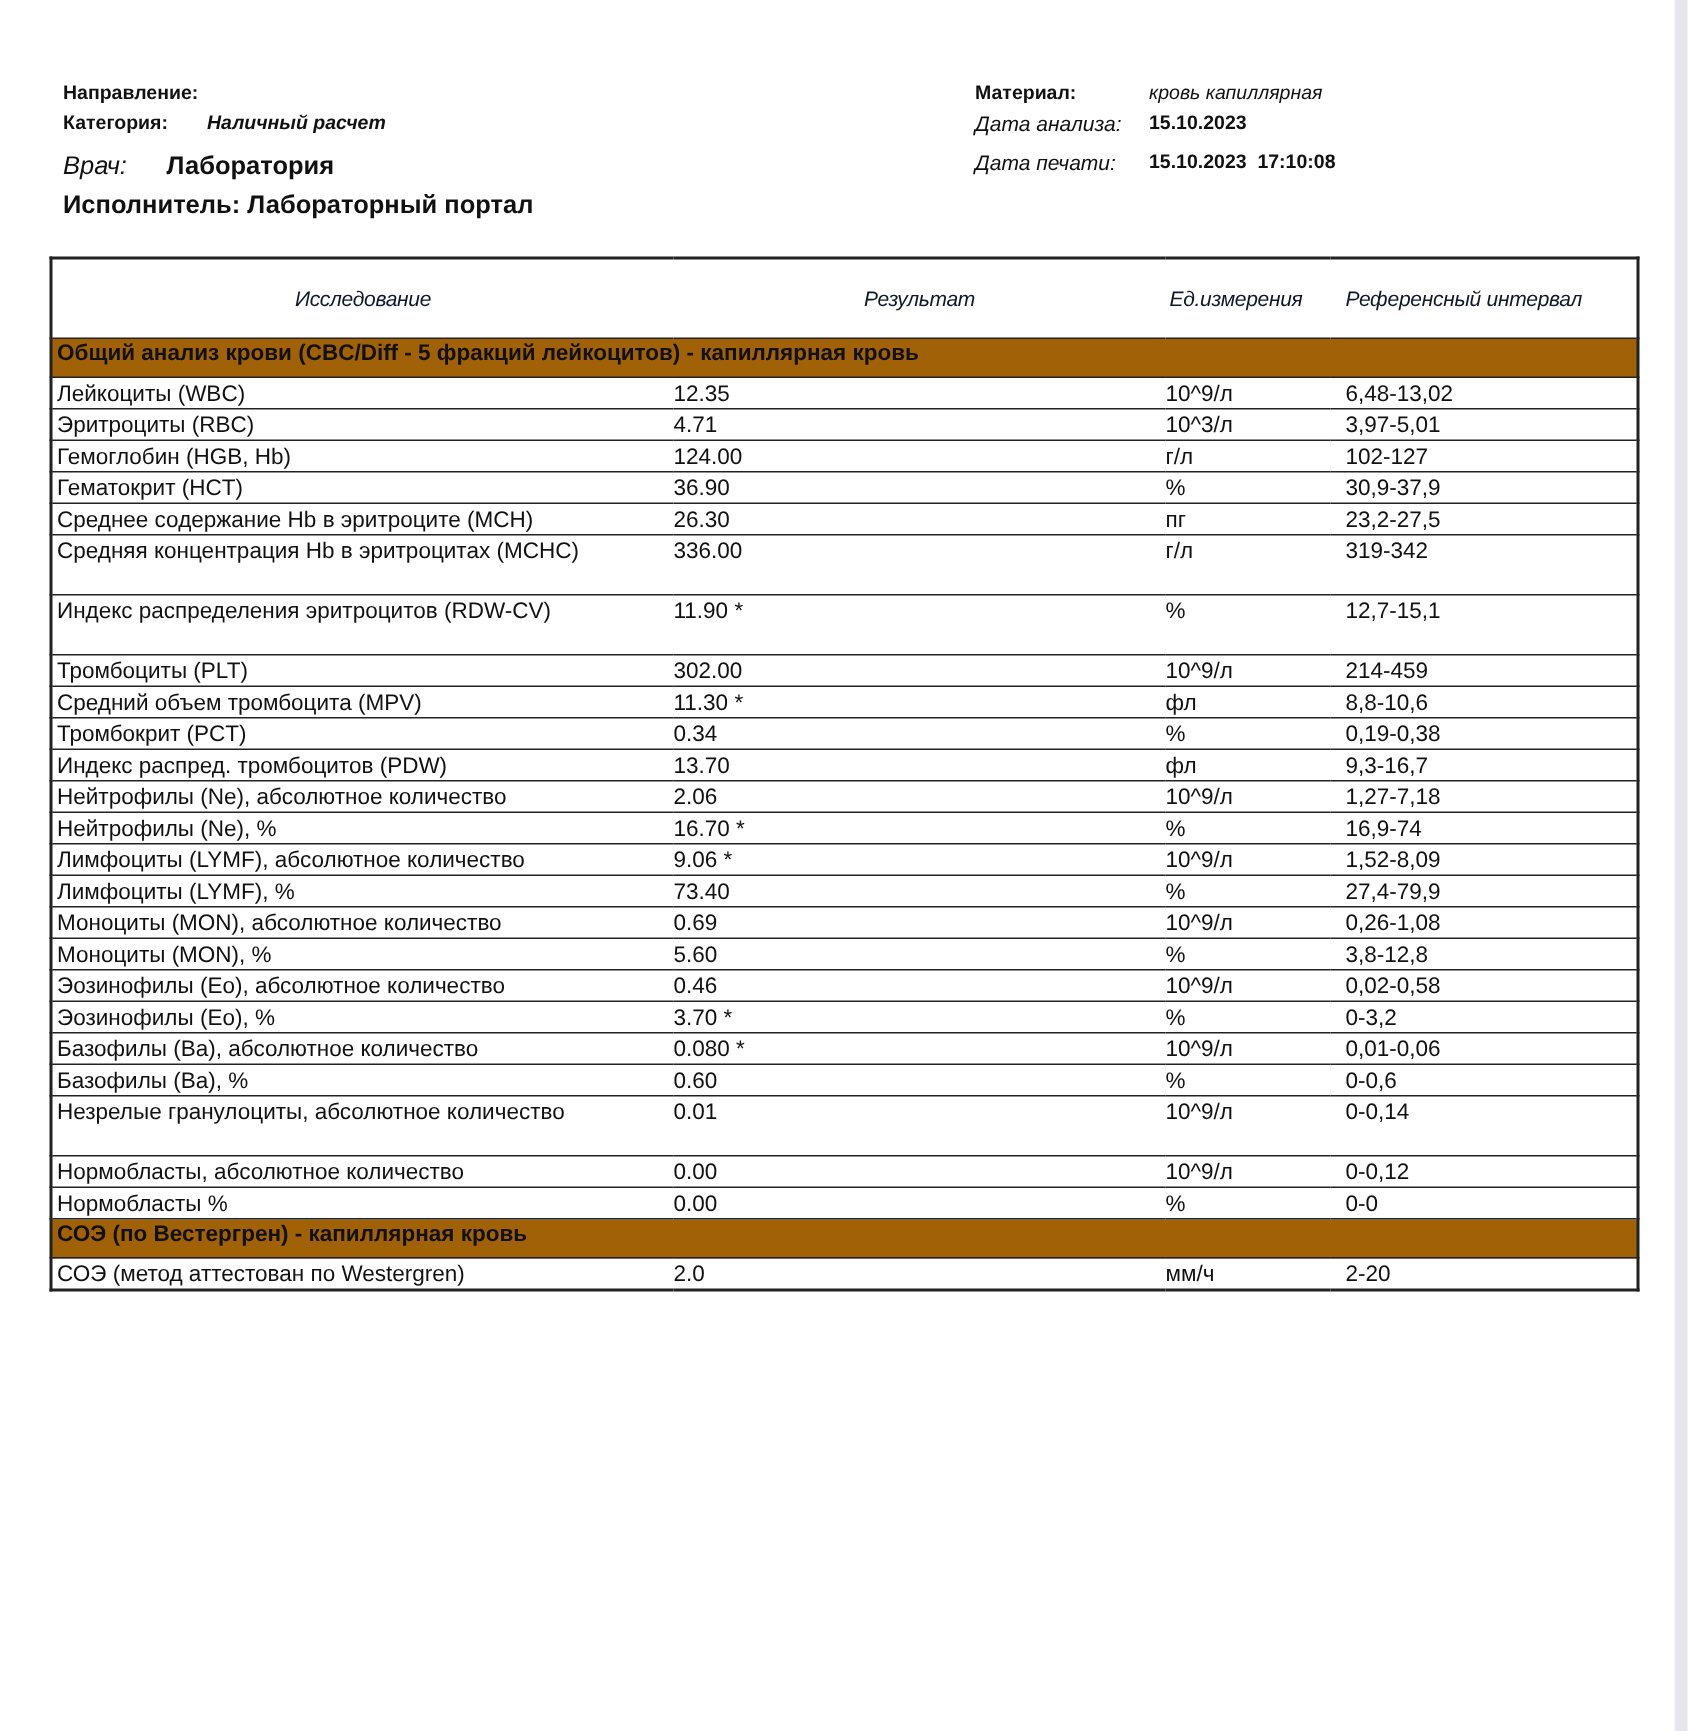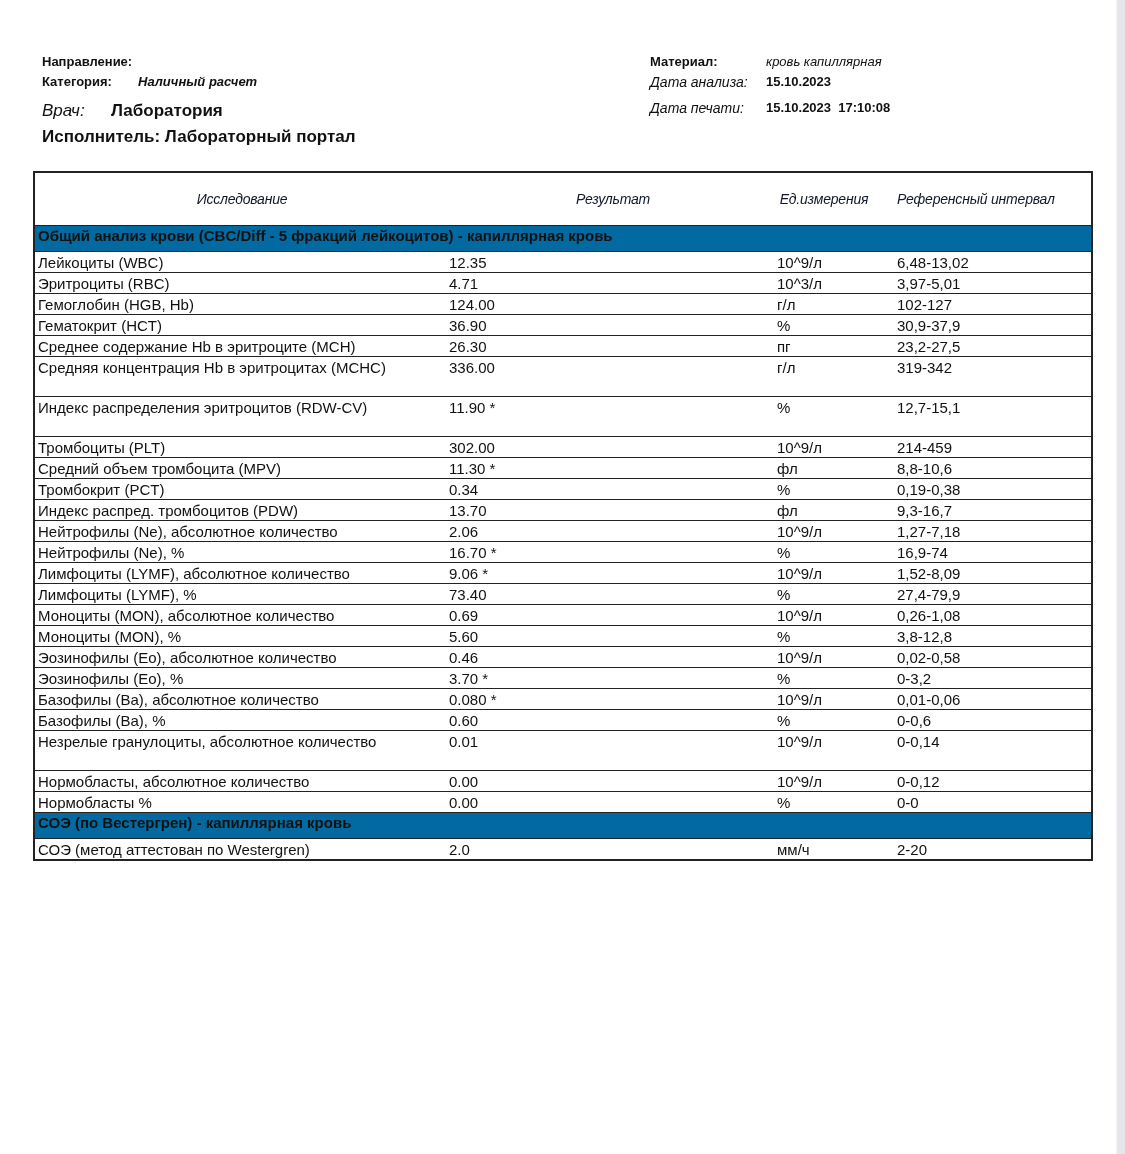--- a/index.html
+++ b/index.html
@@ -49,21 +49,21 @@
     table.res th {
       font-weight: normal; font-style: italic; font-size: 14px;
       height: 20px; padding: 16px; border-bottom: 1.5px solid #222;
       color: #0f172a; letter-spacing: -0.2px;
     }
     table.res th.h1 { text-align: center; }
     table.res th.h2 { text-align: center; }
     table.res th.h3 { text-align: center; padding-left: 0; }
     table.res th.h4 { text-align: left; padding-left: 10px; }
     table.res tr.section td {
-      background: #0369a1; font-weight: bold; height: 25px;
+      background: #a16207; font-weight: bold; height: 25px;
       padding: 0 0 0 3px; border-bottom: 1.5px solid #222;
     }
     table.res td {
       padding: 1px 3px 0 3px; vertical-align: top; line-height: 19px;
       border-bottom: 1.5px solid #222;
       height: 19px;
     }
     table.res td.res-val { padding-left: 0; }
     table.res td.unit { padding-left: 0; }
     table.res td.ref { padding-left: 10px; }

